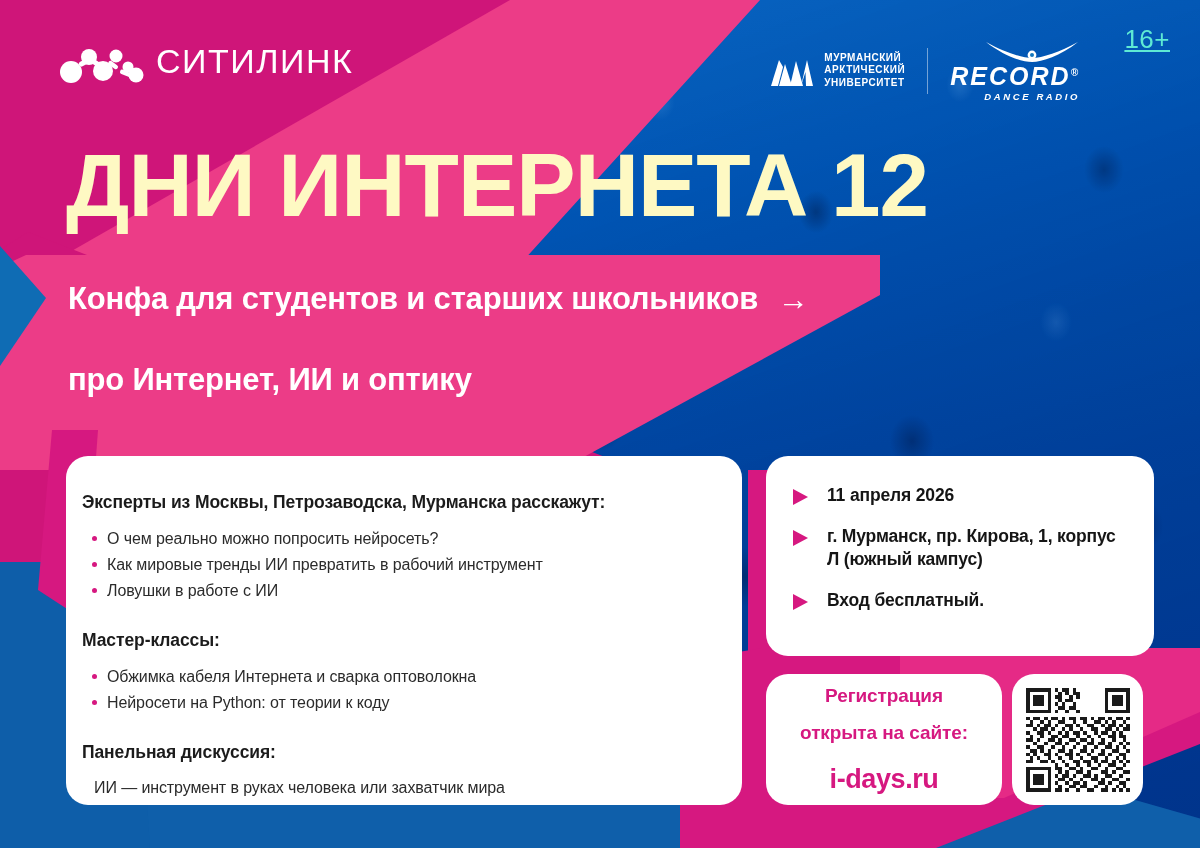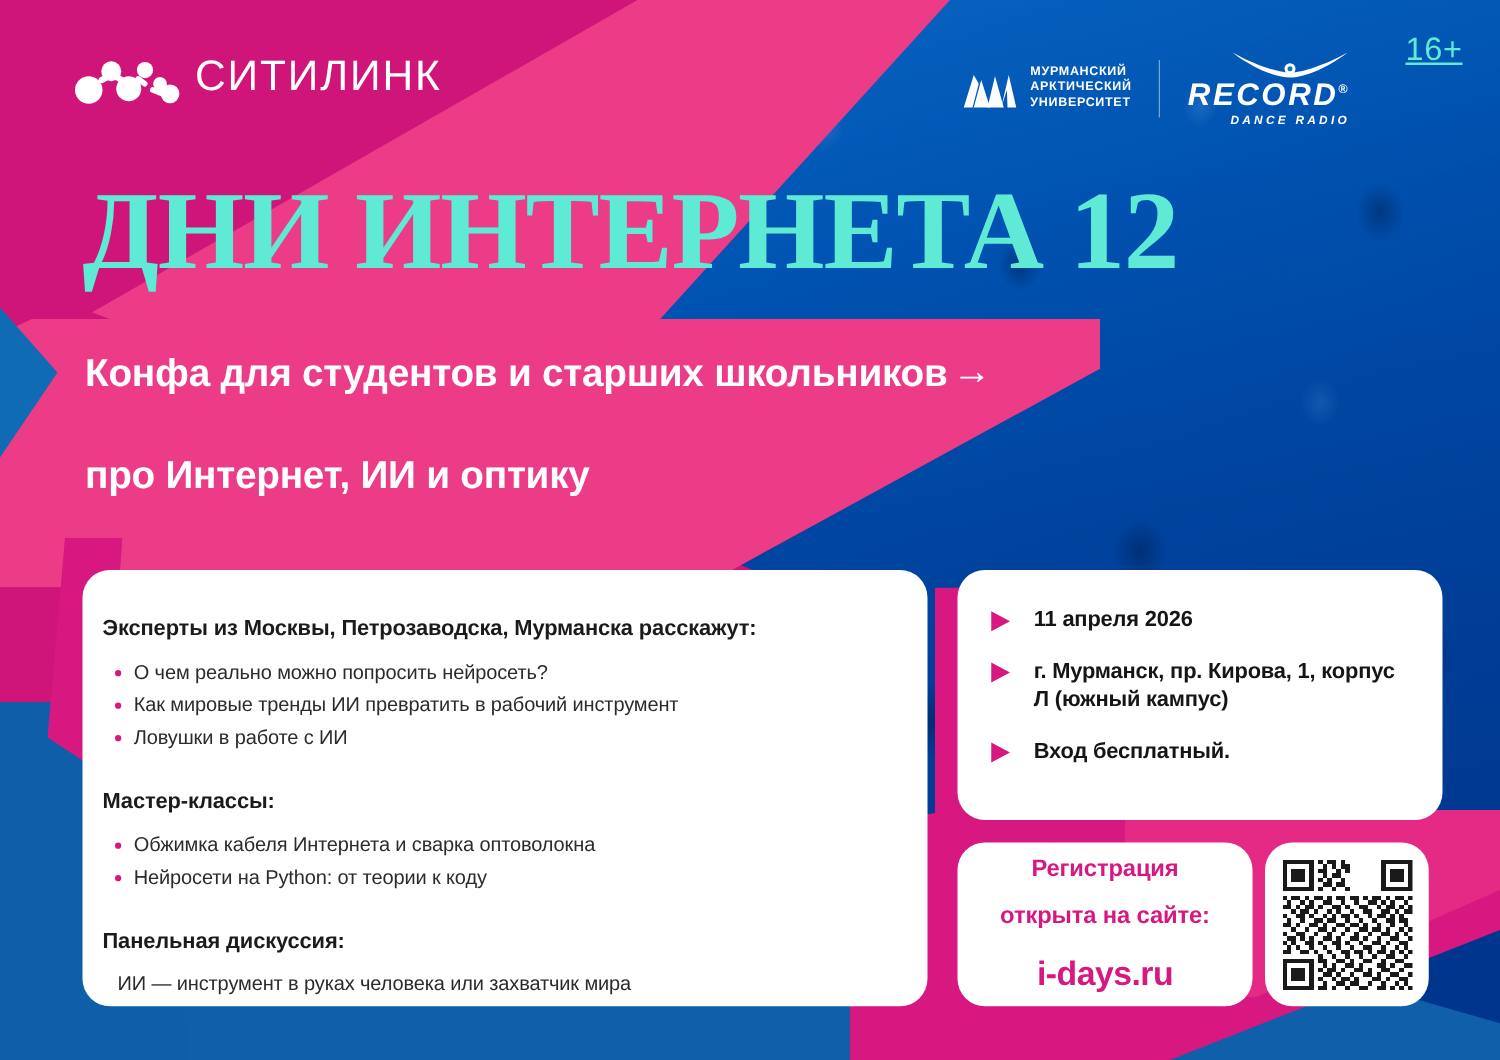--- a/index.html
+++ b/index.html
@@ -151,28 +151,28 @@
     letter-spacing:2.6px; margin-top:3px;
   }
   .age-badge {
     position:absolute; right:30px; top:24px;
     color:#5eead4; font-size:26px; font-weight:300; letter-spacing:.5px;text-decoration:underline;
   }
 
   
   .headline {
     position:absolute; left:66px; top:143px;
-    color:#5eead4; font-weight:bold; font-size:89px; line-height:.96;
+    color:#fef9c3; font-weight:bold; font-size:89px; line-height:.96;
     letter-spacing:-1px; white-space:nowrap;
-    font-family:Liberation Serif, serif;
+    font-family:Liberation Sans, sans-serif;
   }
   .subline1 {
     position:absolute; left:68px; top:281px;
     color:#ffffff; font-weight:bold; font-size:31px; letter-spacing:-.2px;
-    white-space:nowrap; display:flex; gap:4px;
+    white-space:nowrap; display:flex; align-items:center; gap:20px;
   }
   .arrow-glyph { font-size:31px; font-weight:400; line-height:1; }
   .subline2 {
     position:absolute; left:68px; top:338px;
     color:#ffffff; font-weight:bold; font-size:31px; letter-spacing:-.2px;
     white-space:nowrap;
     margin-top:24px;
   }
 
   

